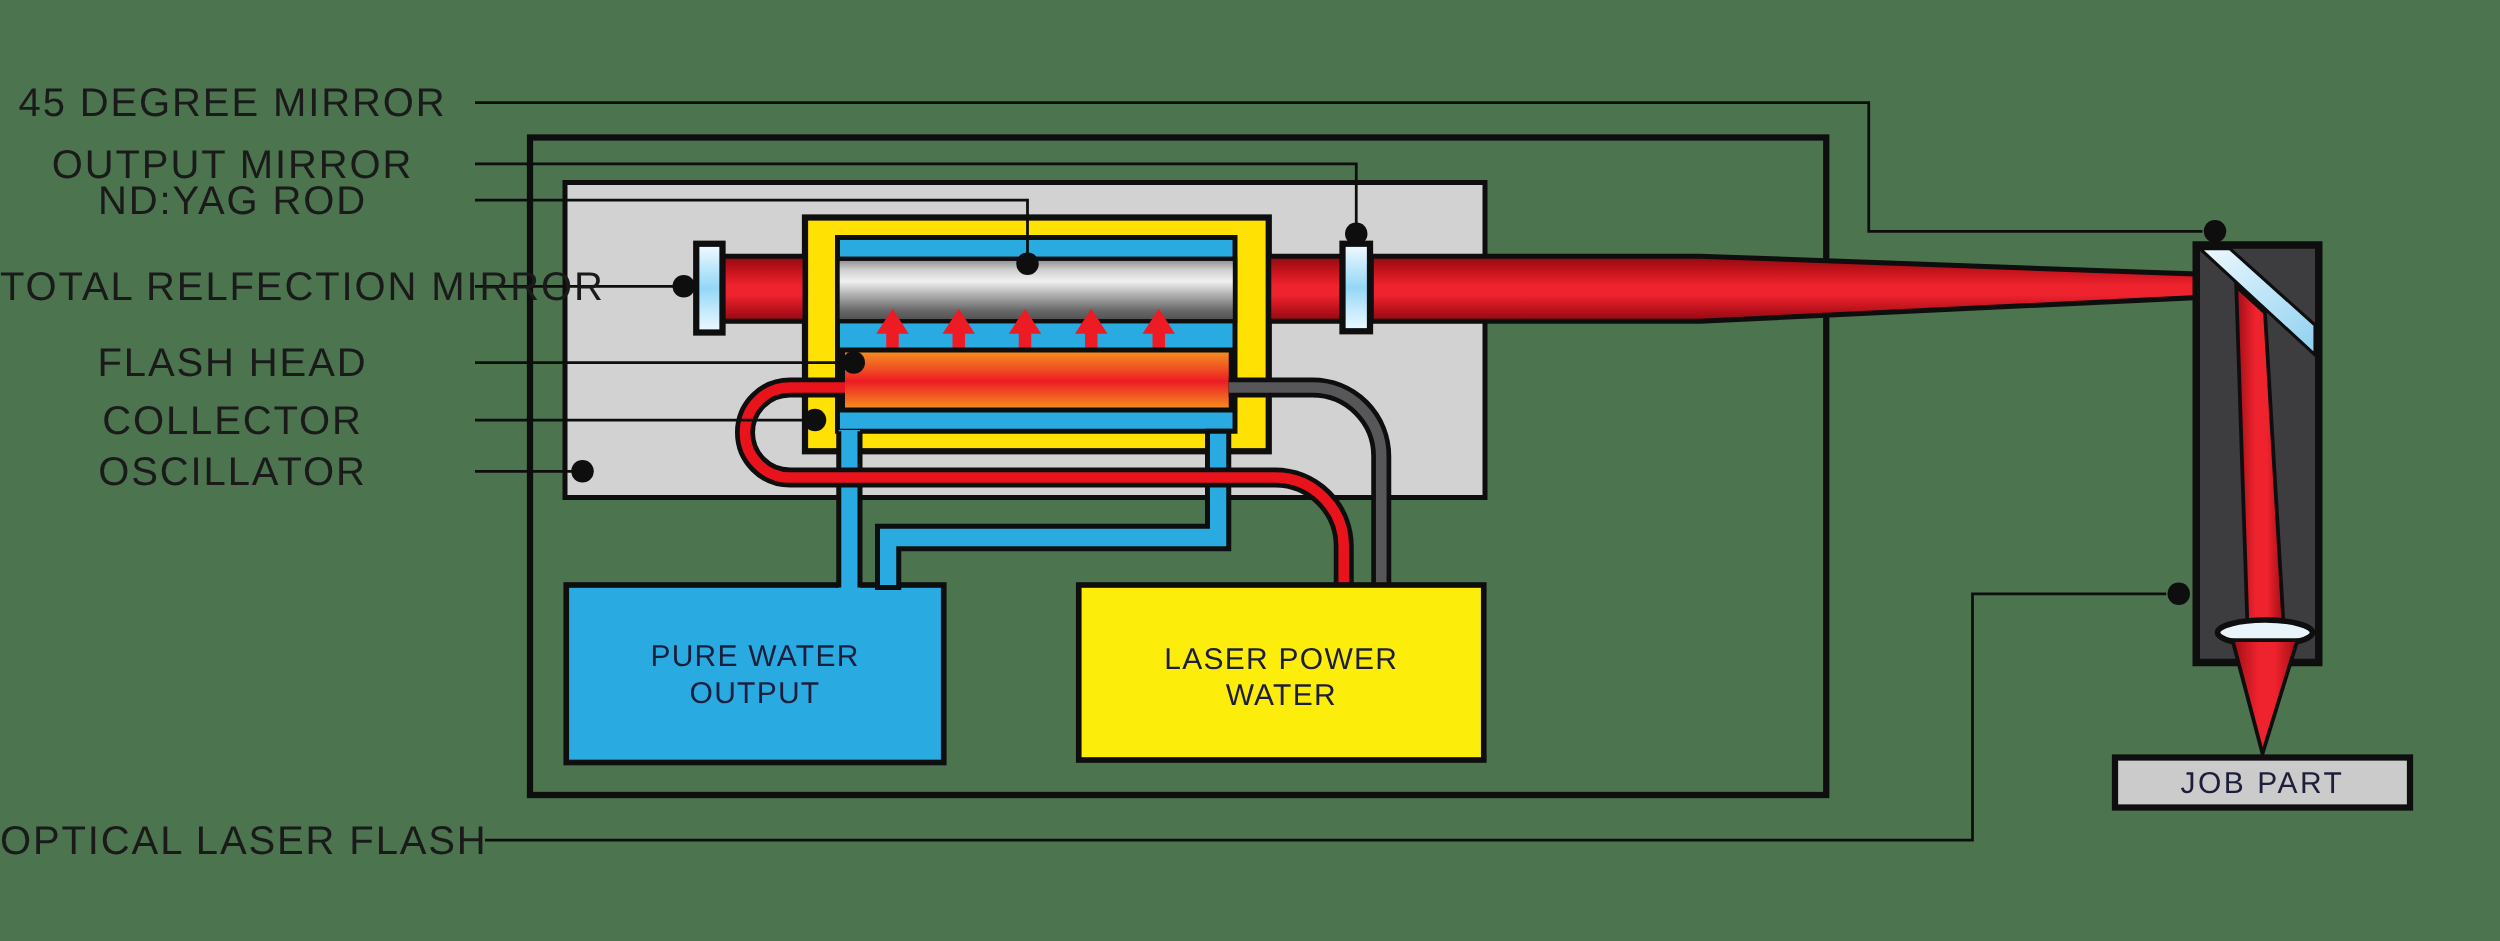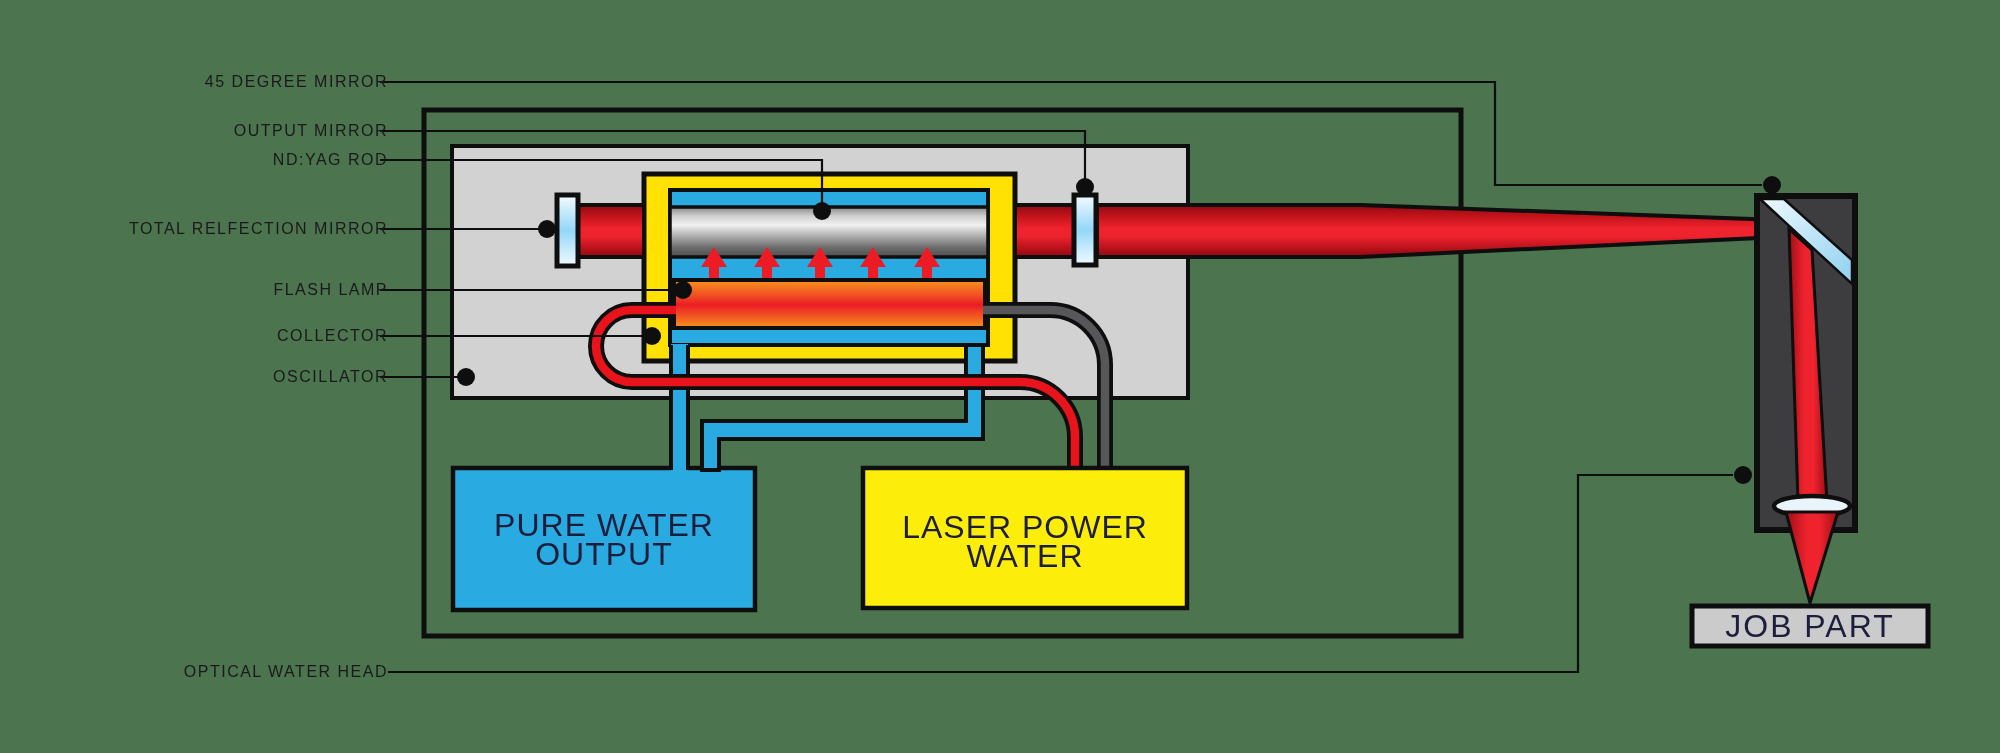--- a/index.html
+++ b/index.html
@@ -3,27 +3,27 @@
 <meta charset="utf-8">
 <style>
   html,body{margin:0;padding:0;background:#333;}
   .stage{
     position:relative;width:2000px;height:753px;overflow:hidden;
     background:var(--bg,#4c744f);
     font-family:"Liberation Sans", sans-serif;
   }
   .stage svg{position:absolute;left:0;top:0;}
   .lbl{
-    position:absolute;left:16px;width:372px;text-align:right;
-    font-size:16px;line-height:28px;letter-spacing:1.5px;
+    position:absolute;left:0;width:372px;text-align:center;
+    font-size:32px;line-height:28px;letter-spacing:1.5px;
     color:var(--label_text,#1a1a1a);white-space:nowrap;
   }
   .boxlbl{
     position:absolute;text-align:center;
-    font-size:32px;line-height:29px;letter-spacing:1px;
+    font-size:24px;line-height:29px;letter-spacing:1px;
     color:var(--box_text,#1d1d3c);
   }
   .boxlbl span{display:block;}
   
   .enclosure{fill:none;stroke:var(--line);stroke-width:5;}
   .oscbox{fill:var(--gray_box);stroke:var(--line);stroke-width:4;}
   .cavity{fill:var(--yellow);stroke:var(--line);stroke-width:5;}
   .water{fill:var(--blue);stroke:var(--line);stroke-width:4;}
   .waterfill{fill:var(--blue);}
   .pipeedge{stroke:var(--line);stroke-width:4;}
@@ -168,24 +168,24 @@
       <circle class="dot" cx="466" cy="377" r="9"></circle>
       <path class="leader" d="M388,672 H1578 V475 H1733"></path>
       <circle class="dot" cx="1743" cy="475" r="9"></circle>
     </g>
   </svg>
 
   <div class="lbl" style="top:68px">45 DEGREE MIRROR</div>
   <div class="lbl" style="top:117px">OUTPUT MIRROR</div>
   <div class="lbl" style="top:146px">ND:YAG ROD</div>
   <div class="lbl" style="top:215px">TOTAL RELFECTION MIRROR</div>
-  <div class="lbl" style="top:276px">FLASH LAMP</div>
+  <div class="lbl" style="top:276px">FLASH HEAD</div>
   <div class="lbl" style="top:322px">COLLECTOR</div>
   <div class="lbl" style="top:363px">OSCILLATOR</div>
-  <div class="lbl" style="top:658px">OPTICAL WATER HEAD</div>
+  <div class="lbl" style="top:658px">OPTICAL LASER FLASH</div>
 
   <div class="boxlbl" style="left:453px;top:511px;width:302px">
     <span>PURE WATER</span>
     <span>OUTPUT</span>
   </div>
   <div class="boxlbl" style="left:863px;top:513px;width:324px">
     <span>LASER POWER</span>
     <span>WATER</span>
   </div>
   <div class="boxlbl" style="left:1692px;top:612px;width:236px;letter-spacing:2px">JOB PART</div>

